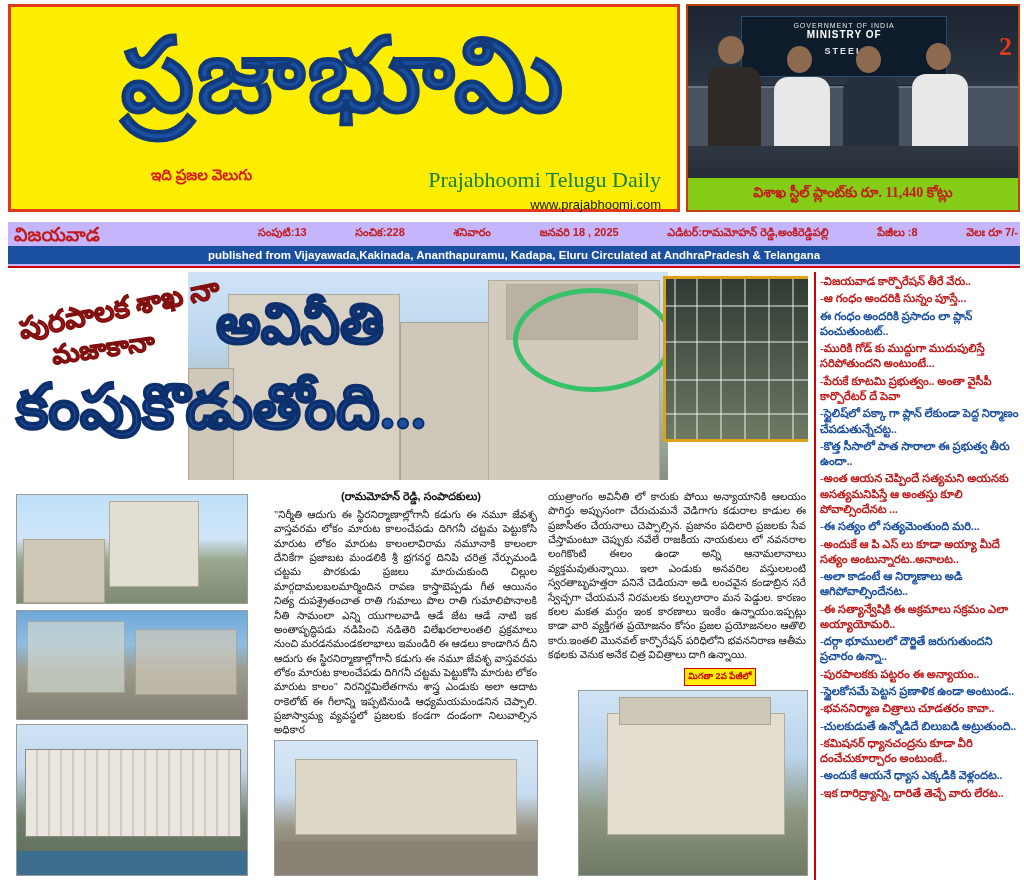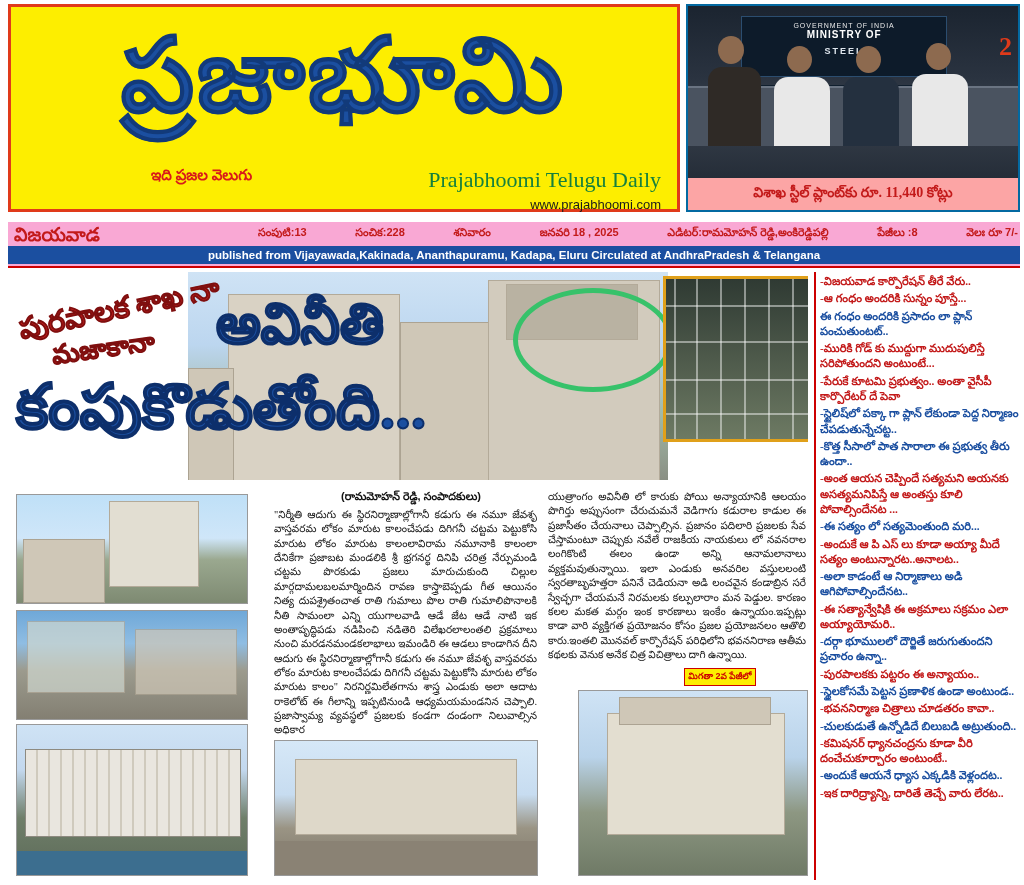--- a/index.html
+++ b/index.html
@@ -7,35 +7,35 @@
   .page{position:relative;width:1024px;height:885px;background:#fff;}
 
   
   .masthead{position:absolute;left:8px;top:4px;width:672px;height:208px;background:#fdee00;border:3px solid #e03a1a;box-sizing:border-box;}
   .logo-telugu{position:absolute;left:22px;top:14px;width:620px;text-align:center;font-family:"Liberation Serif",serif;font-weight:bold;font-size:104px;line-height:1.05;color:#1b4fa0;-webkit-text-stroke:1px #123a7a;letter-spacing:2px;}
   .logo-sub{position:absolute;left:140px;top:160px;width:260px;font-size:15px;font-weight:bold;color:#d81a1a;font-family:"Liberation Serif",serif;}
   .logo-eng{position:absolute;left:360px;top:160px;width:290px;text-align:right;font-size:22px;color:#15803d;font-family:"Liberation Serif",serif;}
   .logo-url{position:absolute;left:360px;top:190px;width:290px;text-align:right;font-size:13px;color:#1b1b1b;}
 
   
-  .toppic{position:absolute;left:686px;top:4px;width:334px;height:208px;border:2px solid #0369a1;box-sizing:border-box;background:#111;overflow:hidden;}
+  .toppic{position:absolute;left:686px;top:4px;width:334px;height:208px;border:2px solid #c2410c;box-sizing:border-box;background:#111;overflow:hidden;}
   .tp-scene{position:absolute;left:0;top:0;right:0;bottom:32px;background:linear-gradient(#1b2430 0%,#2a3340 42%,#39424e 60%,#252d38 100%);}
   .tp-banner{position:absolute;left:16%;top:6%;width:62%;height:34%;background:#0d1b2a;border:1px solid #2b4d6f;}
   .tp-banner .l1{color:#e9e9e9;font-size:7px;text-align:center;margin-top:5px;letter-spacing:1px;}
   .tp-banner .l2{color:#fff;font-size:10px;text-align:center;font-weight:bold;letter-spacing:1px;}
   .tp-banner .l3{color:#dfe6ee;font-size:9px;text-align:center;font-weight:bold;margin-top:6px;letter-spacing:2px;}
   .tp-table{position:absolute;left:0;bottom:32px;width:100%;height:34%;background:#4a5360;border-top:2px solid #6a7482;}
   .tp-person{position:absolute;bottom:32px;border-radius:14px 14px 0 0;background:#2f2a26;}
   .tp-head{position:absolute;border-radius:50%;background:#8d6a4f;}
   .tp-white{background:#e8e8e8;}
-  .tp-caption{position:absolute;left:0;bottom:0;width:100%;height:32px;background:#fca5a5;color:#c31a1a;font-weight:bold;font-size:14px;display:flex;align-items:center;justify-content:center;font-family:"Liberation Serif",serif;}
+  .tp-caption{position:absolute;left:0;bottom:0;width:100%;height:32px;background:#84cc16;color:#c31a1a;font-weight:bold;font-size:14px;display:flex;align-items:center;justify-content:center;font-family:"Liberation Serif",serif;}
   .tp-pagenum{position:absolute;right:6px;top:26px;color:#e03a1a;font-size:26px;font-weight:bold;font-family:"Liberation Serif",serif;}
 
   
-  .strip{position:absolute;left:8px;top:222px;width:1012px;height:44px;background:#f9a8d4;border-bottom:2px solid #c00;}
+  .strip{position:absolute;left:8px;top:222px;width:1012px;height:44px;background:#c4b5fd;border-bottom:2px solid #c00;}
   .strip-city{position:absolute;left:6px;top:2px;font-size:19px;font-weight:bold;color:#c31a1a;font-family:"Liberation Serif",serif;}
   .strip-meta{position:absolute;left:250px;top:4px;width:760px;display:flex;justify-content:space-between;font-size:11px;color:#c31a1a;font-weight:bold;}
   .strip-pub{position:absolute;left:0;top:24px;width:1012px;text-align:center;background:#1b4fa0;color:#fff;font-size:11.5px;font-weight:bold;padding:3px 8px;box-sizing:border-box;}
 
   
   .body-wrap{position:absolute;left:8px;top:272px;width:1012px;height:608px;}
 
   
   .hero{position:absolute;left:0;top:0;width:800px;height:210px;overflow:hidden;}
   .hero-pic-main{position:absolute;left:180px;top:0;width:480px;height:208px;background:linear-gradient(#cfe3f5 0%,#bcd6ef 35%,#9fb7a4 70%,#8a8f84 100%);overflow:hidden;}

